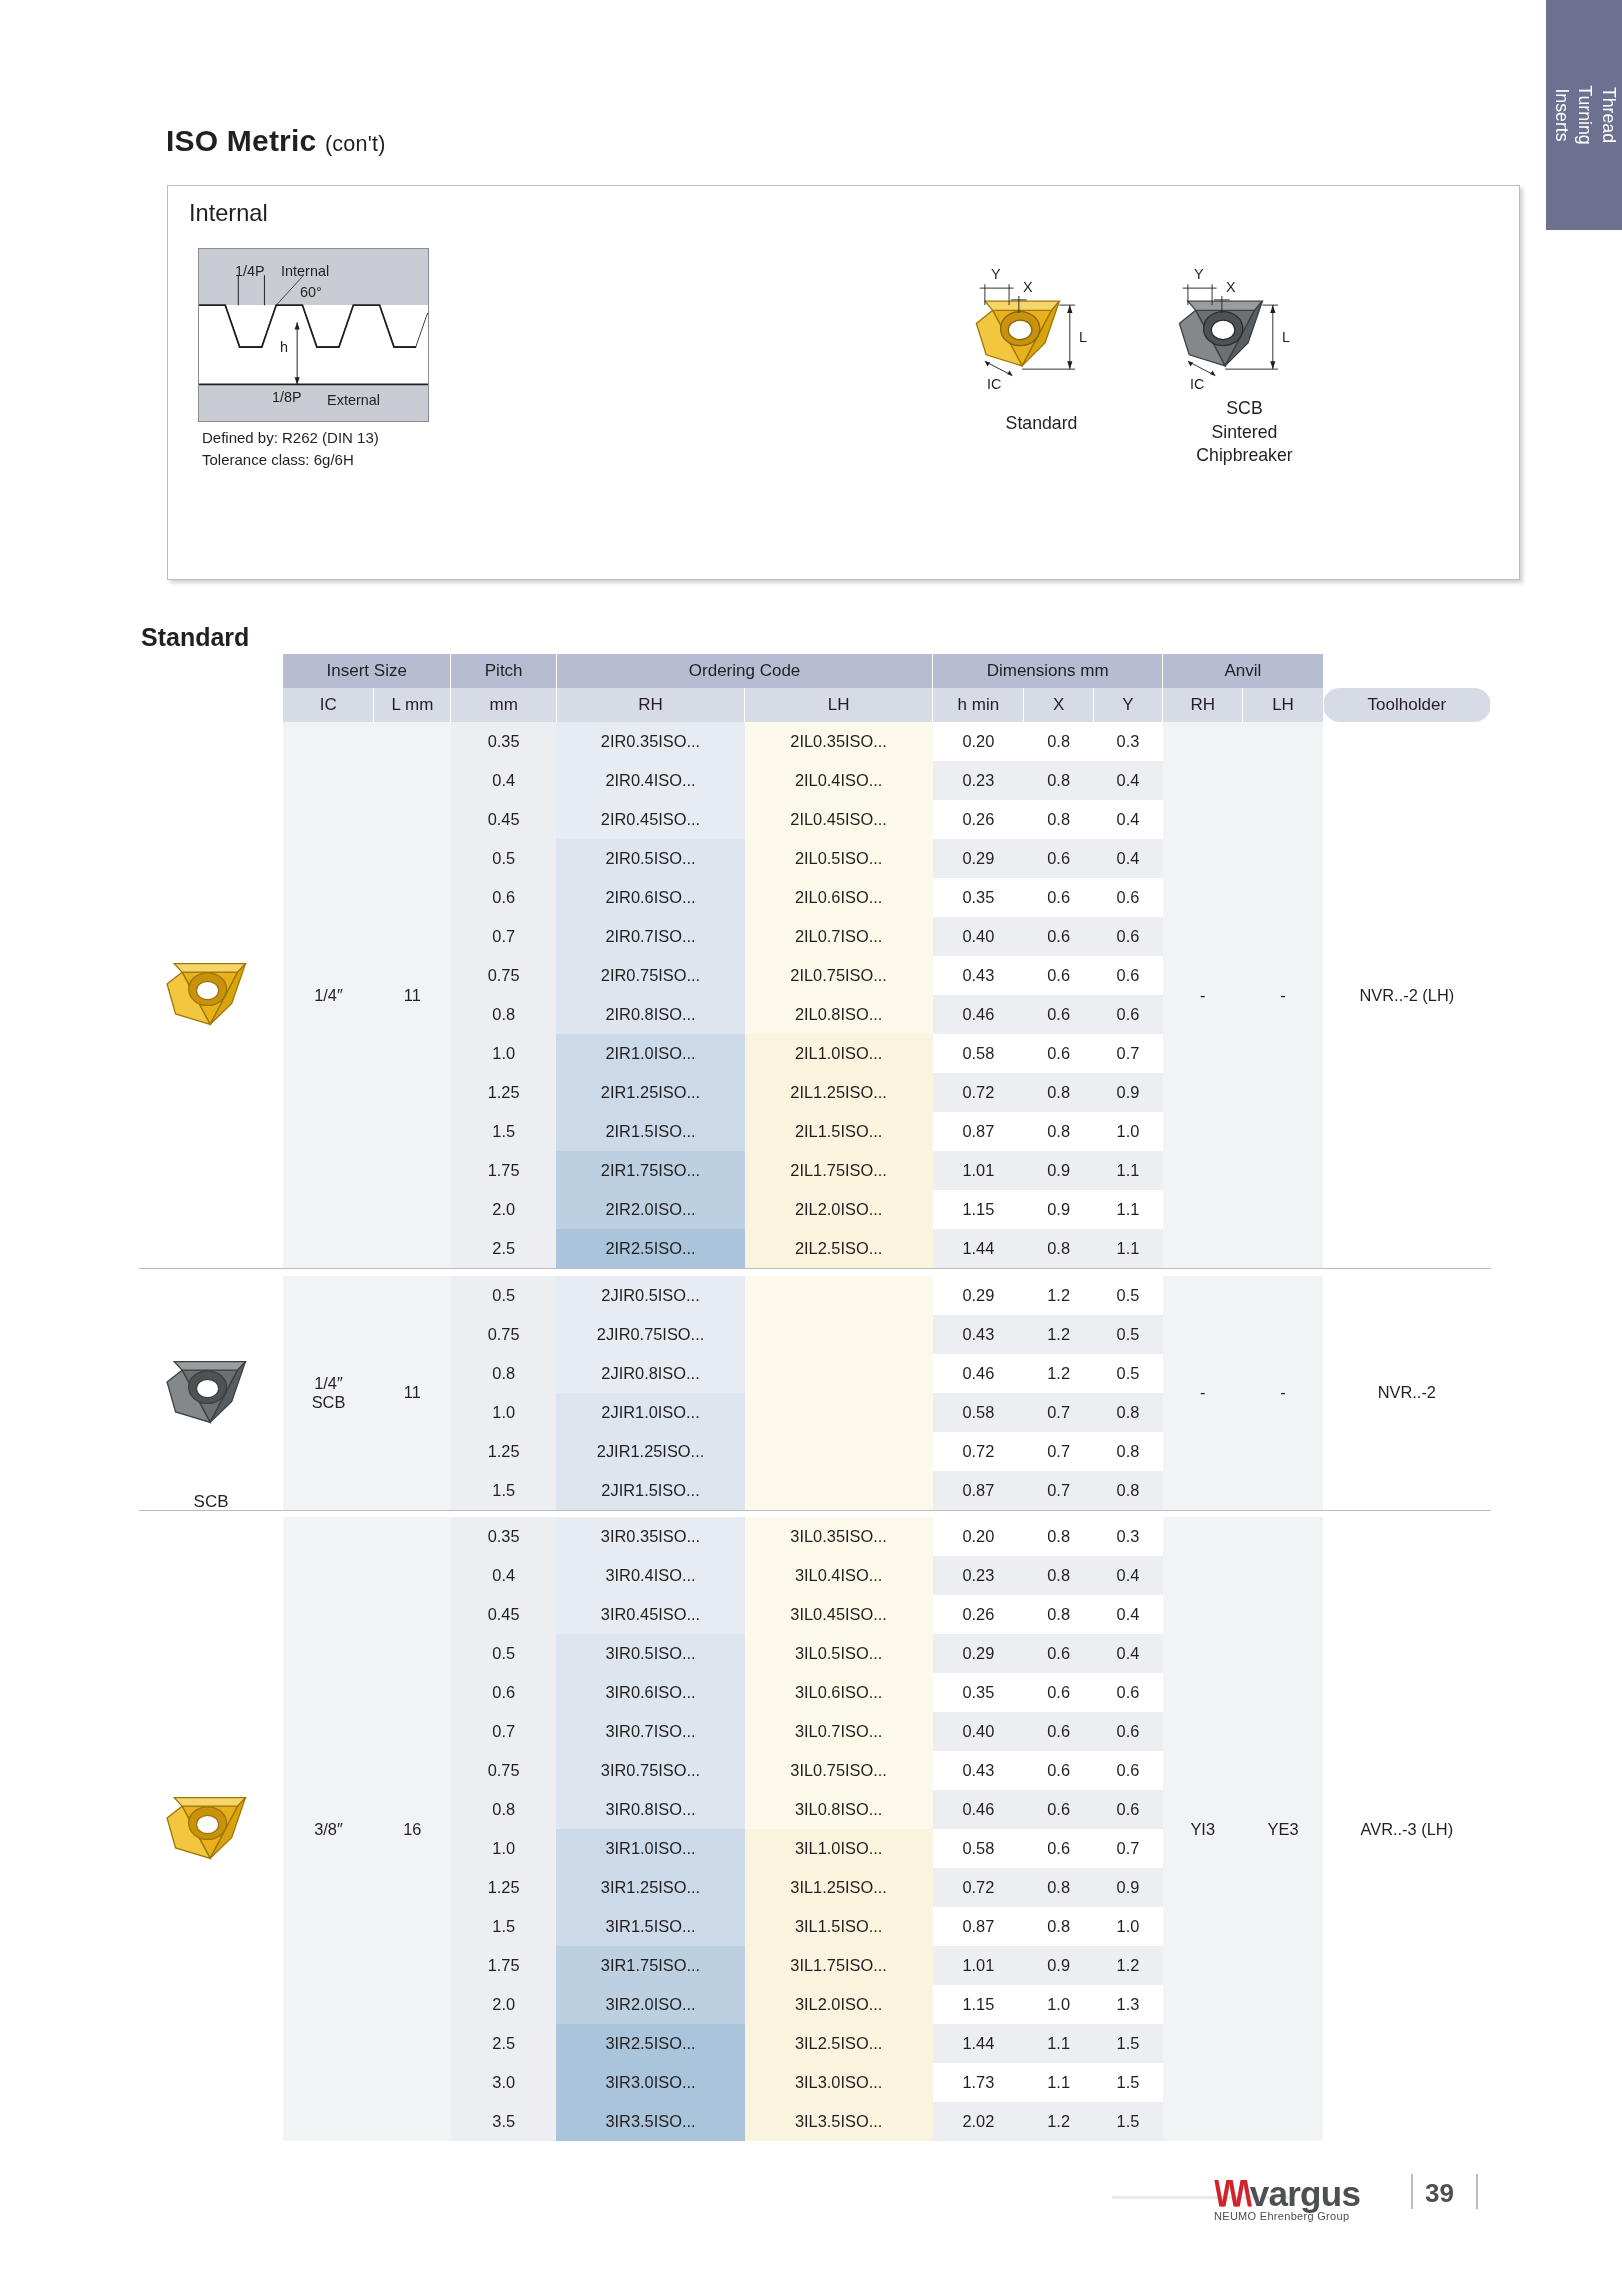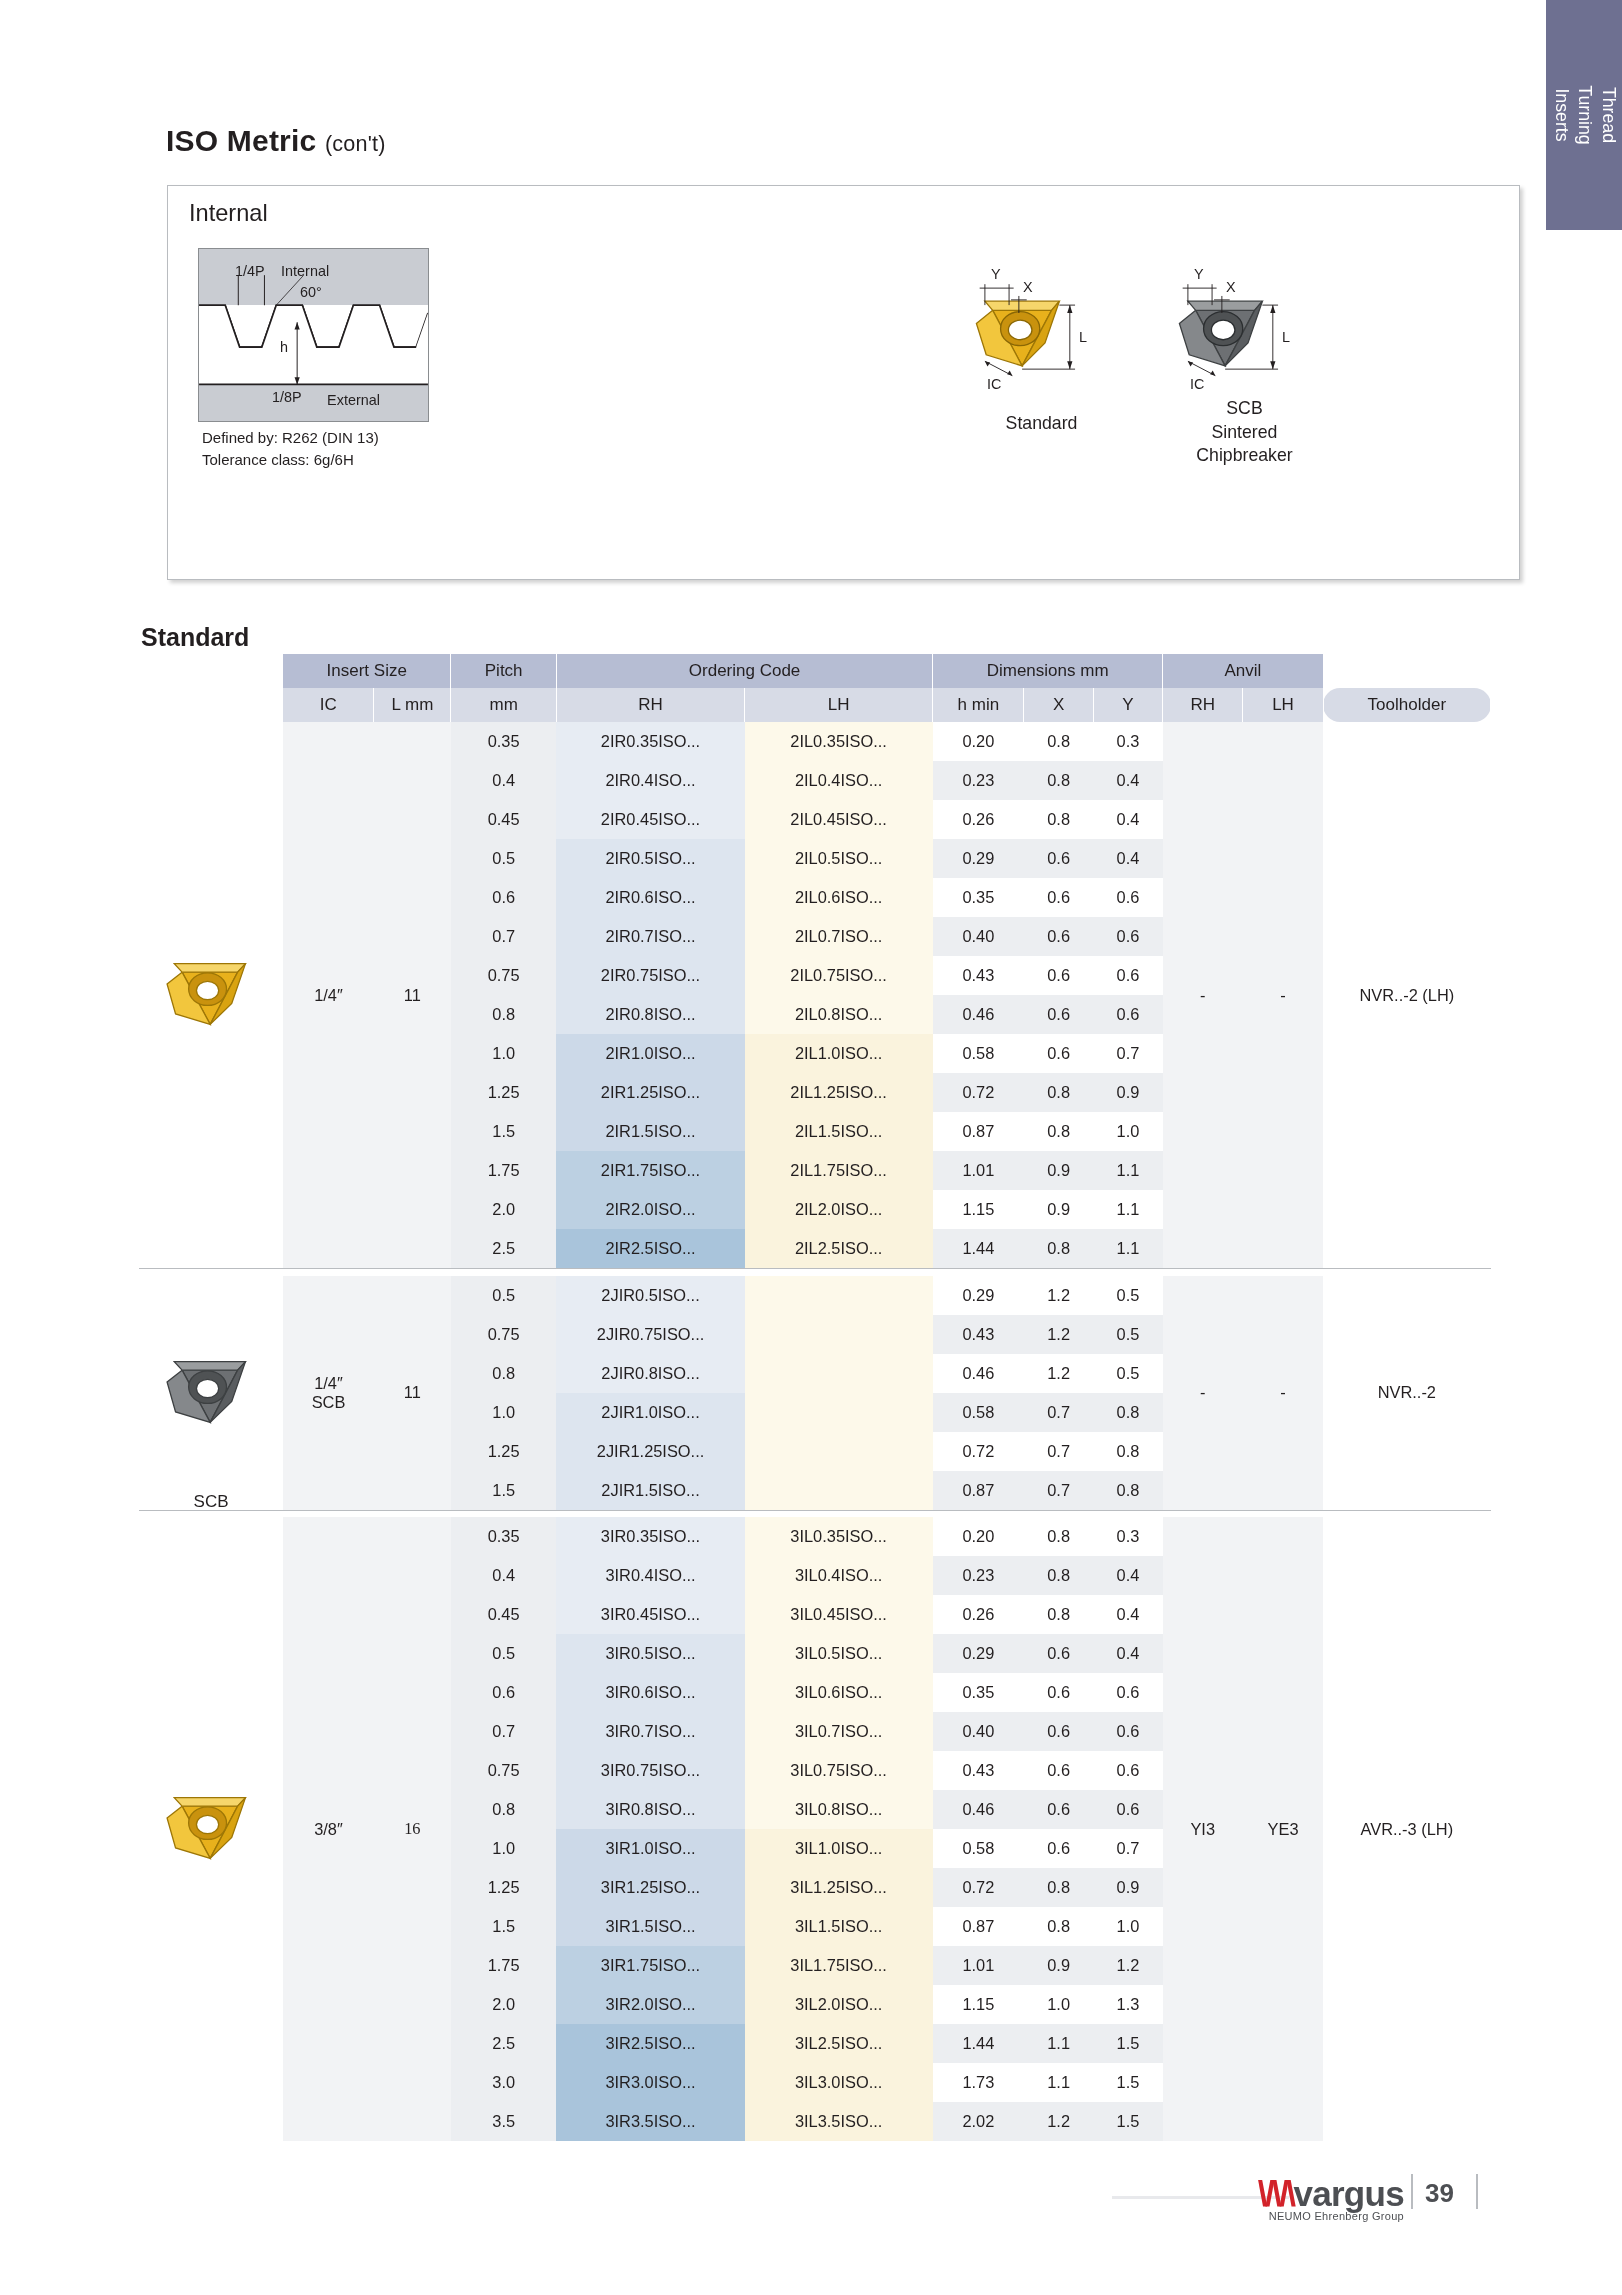--- a/index.html
+++ b/index.html
@@ -216,21 +216,21 @@
     top: 2196px;
     width: 177px;
     height: 2.6px;
     background: #e8e9ec;
   }
   .logo {
     position: absolute;
     left: 1214px;
     top: 2174px;
     width: 190px;
-    text-align: right;
+    text-align: left;
   }
   .logo .logo-main {
     font-size: 35px;
     font-weight: bold;
     color: #4d4f53;
     letter-spacing: -0.7px;
   }
   .logo .logo-w { color:#d2232a; letter-spacing:-2.6px; }
   .logo .logo-sub {
     font-size: 11px;
@@ -603,21 +603,21 @@
           <svg width="131" height="98" viewBox="0 0 200 150" style="display:block;margin:0 auto;">
             <polygon points="55,40 140,40 98,120" fill="#e8b11c" stroke="#9d7606" stroke-width="2"></polygon>
             <polygon points="55,40 98,120 45,104 32,58" fill="#f2c63d" stroke="#9d7606" stroke-width="2"></polygon>
             <polygon points="55,40 140,40 152,27 43,27" fill="#f6d66b" stroke="#9d7606" stroke-width="2"></polygon>
             <polygon points="140,40 152,27 131,88 98,120" fill="#d9a310" stroke="#9d7606" stroke-width="2"></polygon>
             <ellipse cx="94" cy="66" rx="29" ry="25" fill="#c9920e" stroke="#9d7606" stroke-width="2"></ellipse>
             <ellipse cx="94" cy="68" rx="17" ry="14" fill="#ffffff" stroke="#9d7606" stroke-width="2"></ellipse>
           </svg>
         </td>
         <td class="c-ic bg-sidel" rowspan="16" style="white-space: pre-line;">3/8″</td>
-        <td class="c-l bg-sidel" rowspan="16" style="white-space: pre-line; font-family: Liberation Serif, serif;">16</td>
+        <td class="c-l bg-sidel" rowspan="16" style="white-space: pre-line;">16</td>
         <td class="c-pitch bg-side">0.35</td>
         <td class="c-rh bg-blue1">3IR0.35ISO...</td>
         <td class="c-lh bg-cream">3IL0.35ISO...</td>
         <td class="c-h bg-white">0.20</td>
         <td class="c-x bg-white">0.8</td>
         <td class="c-y bg-white">0.3</td>
         <td class="c-arh bg-sidel" rowspan="16">YI3</td>
         <td class="c-alh bg-sidel" rowspan="16">YE3</td>
         <td class="c-th bg-white" rowspan="16">AVR..-3 (LH)</td>
       </tr>

